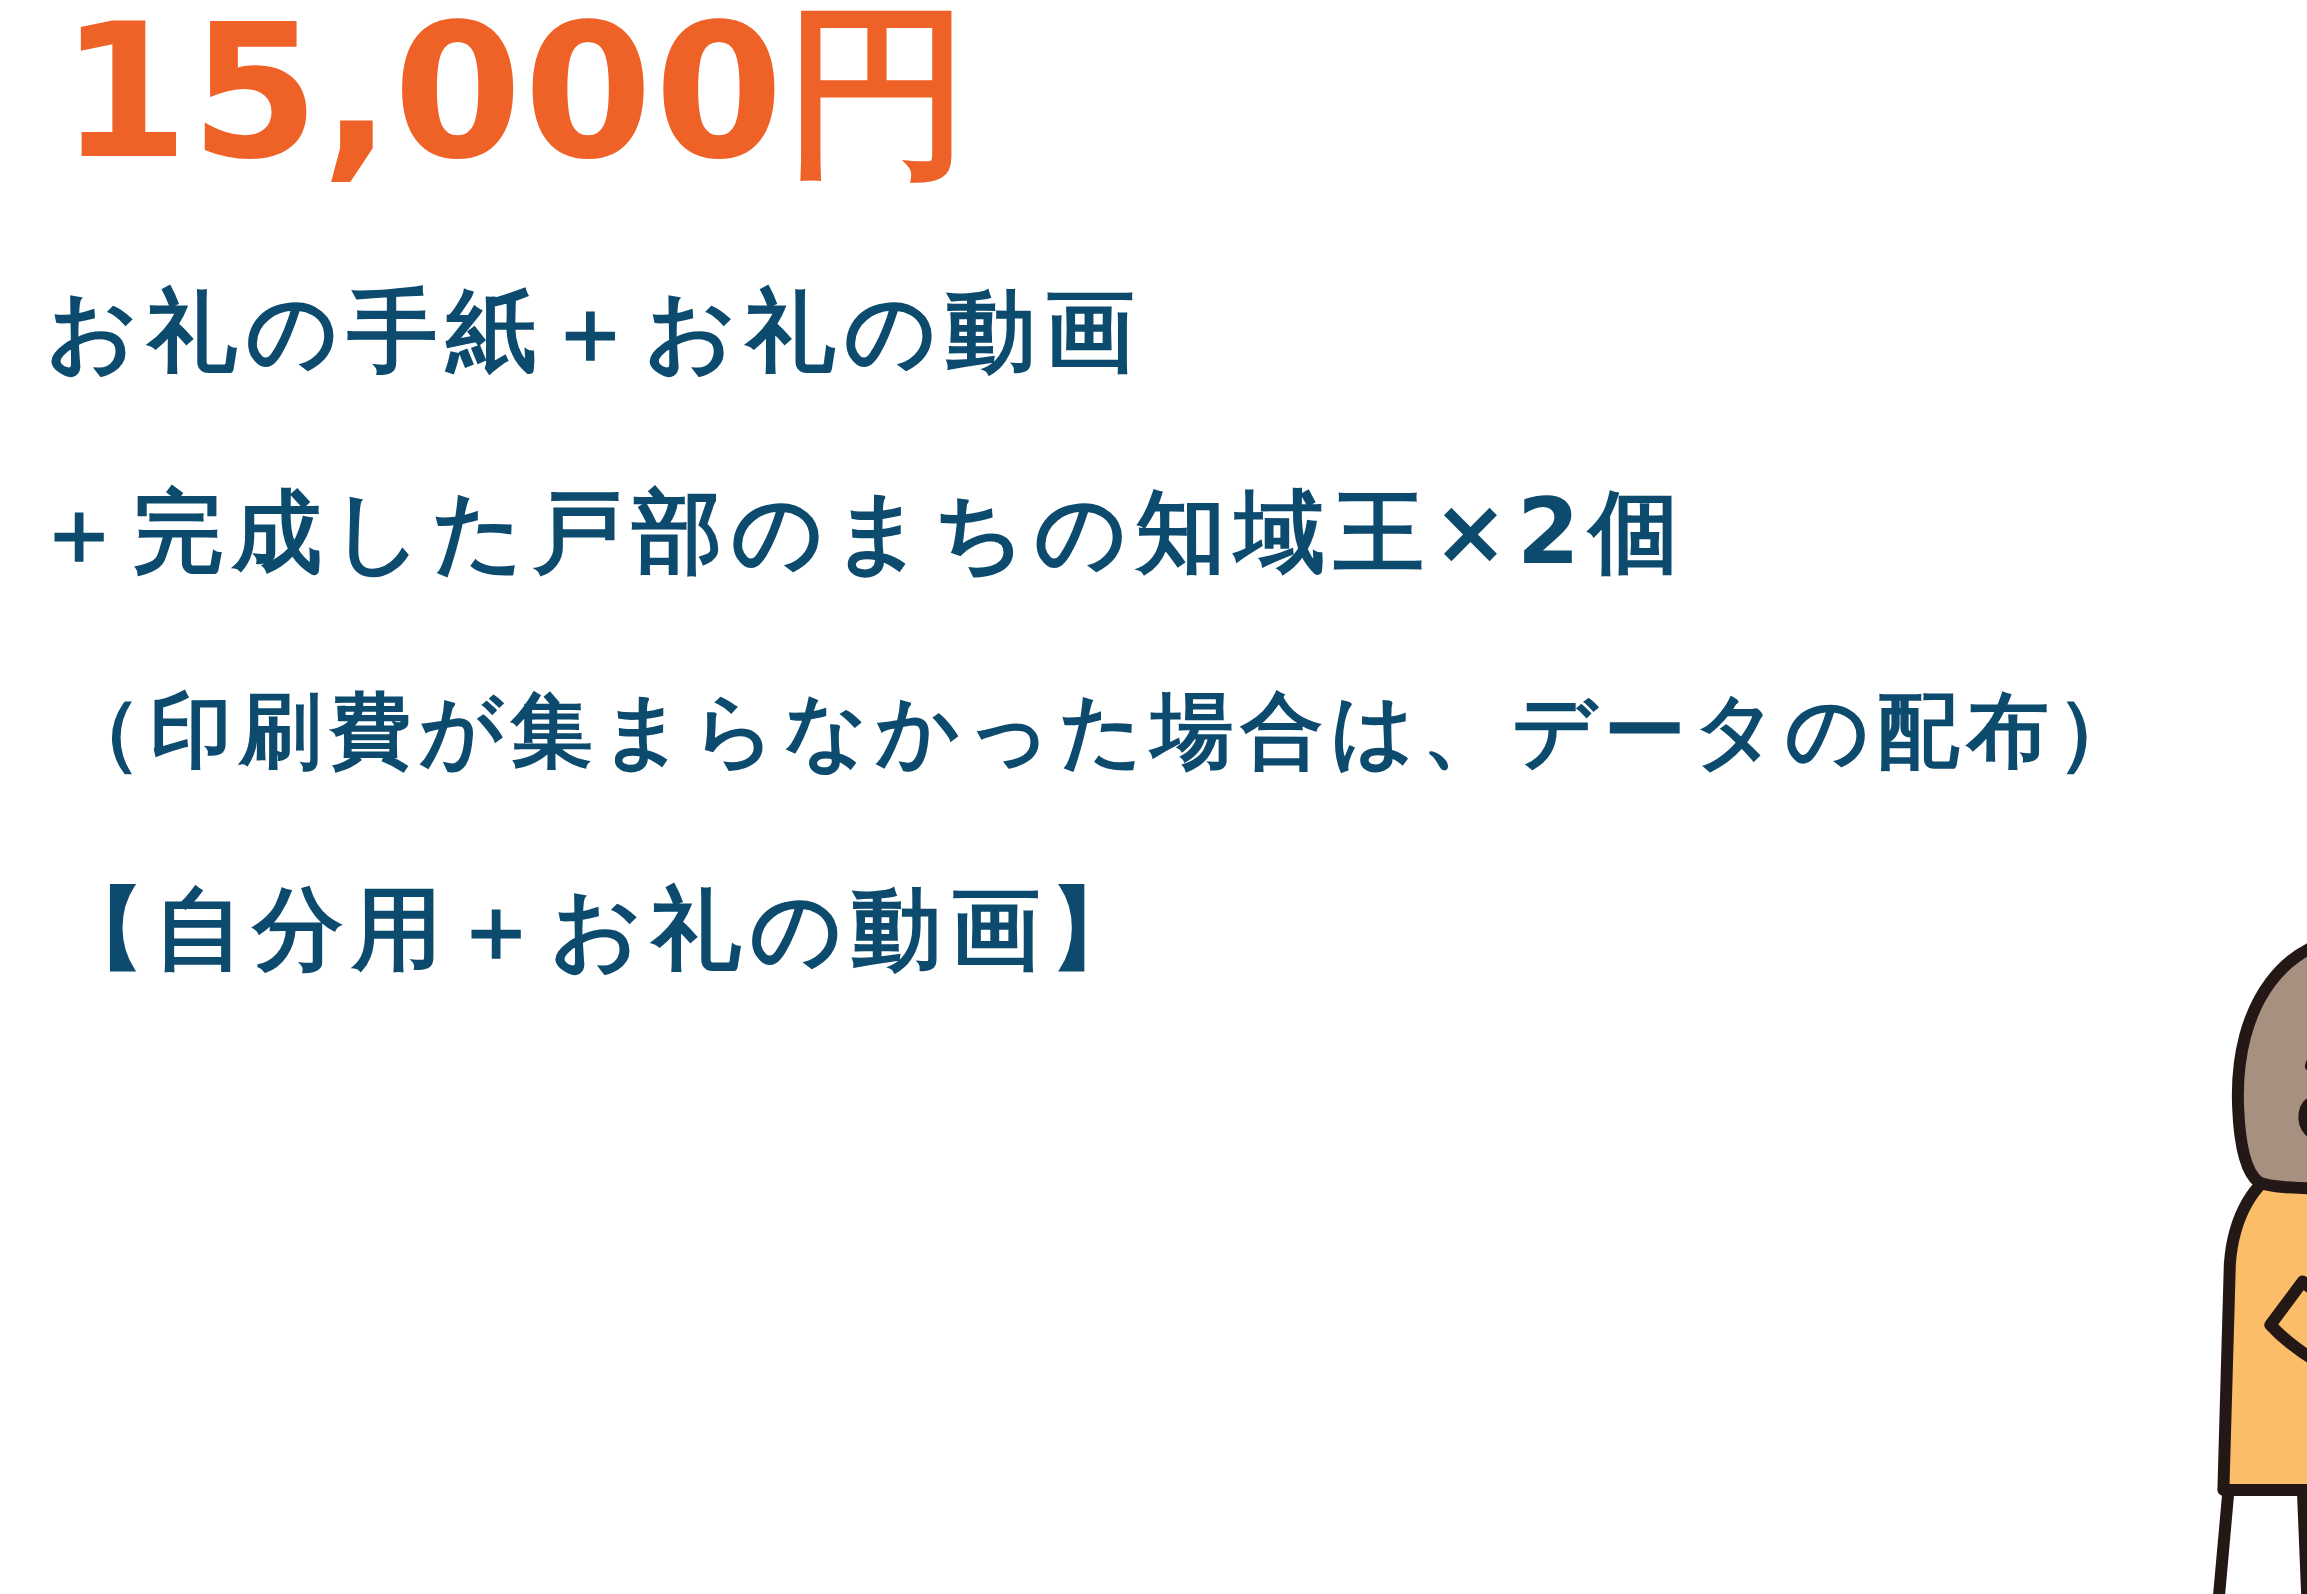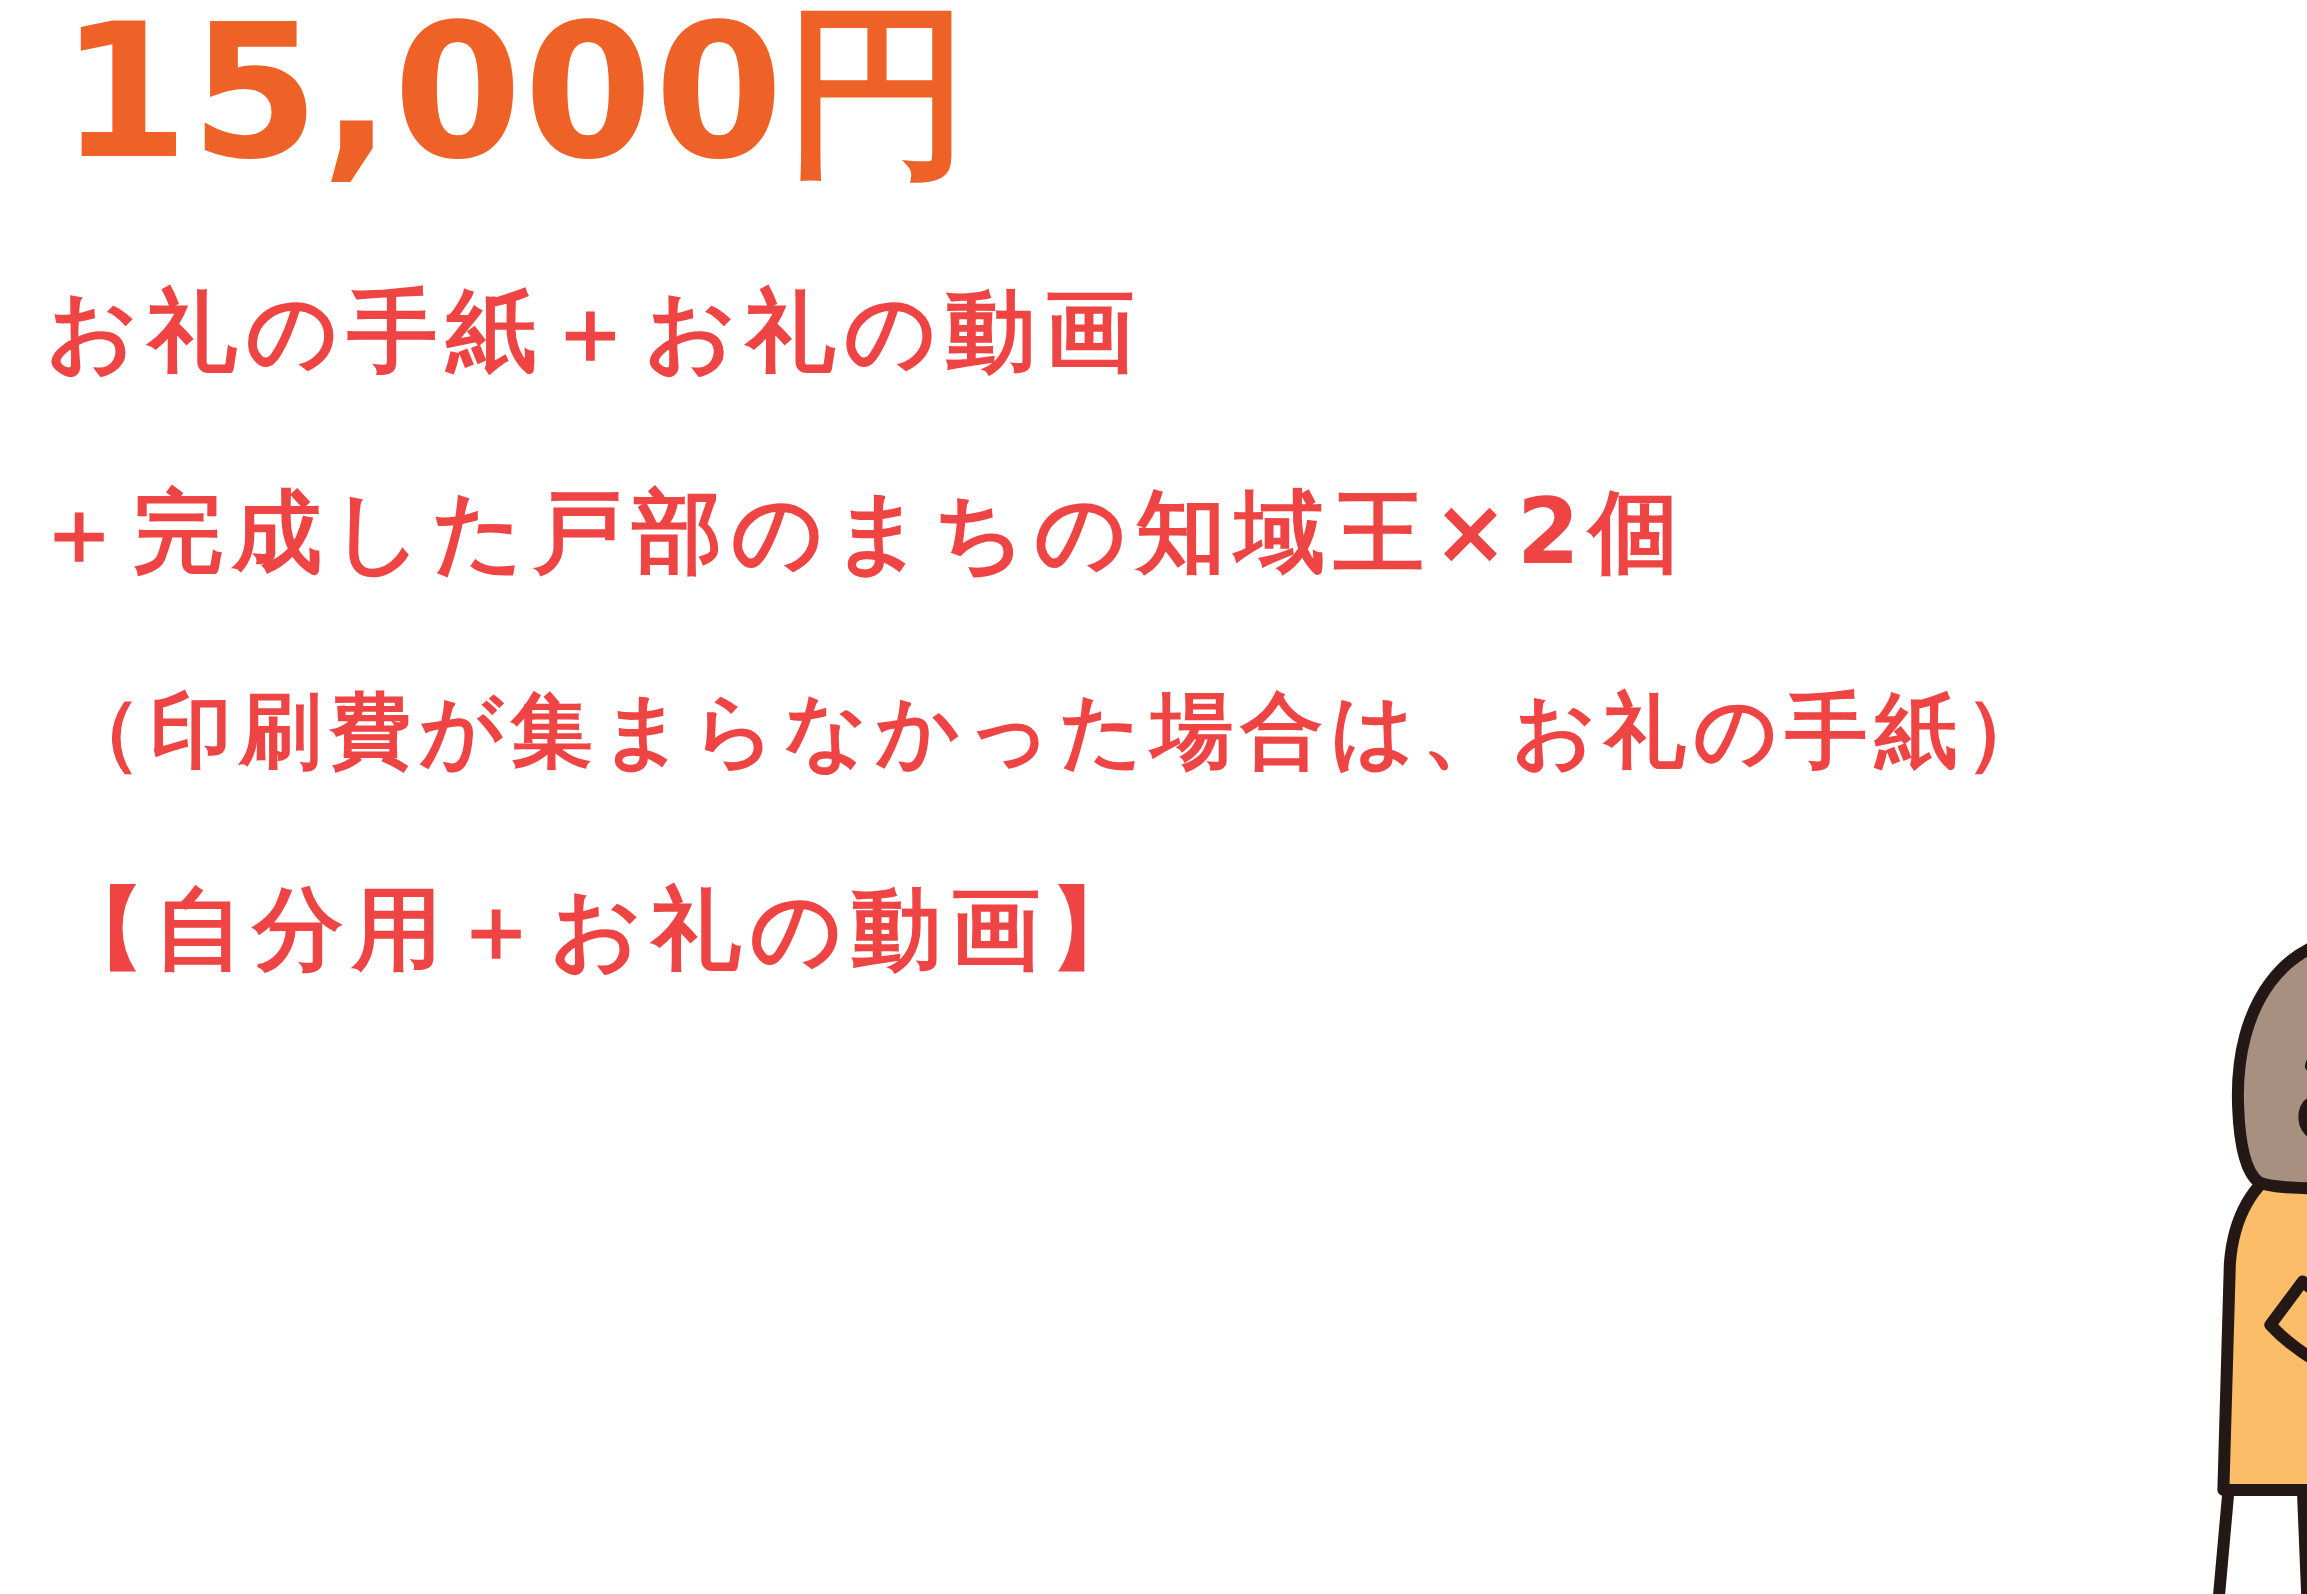--- a/index.html
+++ b/index.html
@@ -36,21 +36,21 @@
     letter-spacing: 0.01em;
     white-space: nowrap;
     font-family: "DejaVu Sans", "Liberation Sans", sans-serif;
   }
 
   .reward-line {
     position: absolute;
     font-size: 90px;
     line-height: 1.0;
     font-weight: 700;
-    color: #ef4444;
+    color: #0c4a6e;
     white-space: nowrap;
     letter-spacing: 0.10em;
     font-family: "DejaVu Sans", "Liberation Sans", sans-serif;
   }
 
   .reward-line.l1 { left: 46px; top: 286px; }
   .reward-line.l2 { left: 34px; top: 487px; }
   .reward-line.l3 { left: 60px; top: 690px; font-size: 82px; letter-spacing: 0.095em; }
   .reward-line.l4 { left: 55px; top: 884px; }
 
@@ -72,21 +72,21 @@
 <body>
 
 <div class="text-block">
 
   <div class="price-headline">15,000円</div>
 
   <div class="reward-line l1">お礼の手紙＋お礼の動画</div>
 
   <div class="reward-line l2">＋完成した戸部のまちの知域王×2個</div>
 
-  <div class="reward-line l3">（印刷費が集まらなかった場合は、お礼の手紙）</div>
+  <div class="reward-line l3">（印刷費が集まらなかった場合は、データの配布）</div>
 
   <div class="reward-line l4">【自分用＋お礼の動画】</div>
 
 </div>
 
 <div class="illustration">
   <svg viewBox="0 0 2230 1620" xmlns="http://www.w3.org/2000/svg">
     <g fill="none" stroke="#231815" stroke-width="26" stroke-linecap="round" stroke-linejoin="round">
 
       <g>

